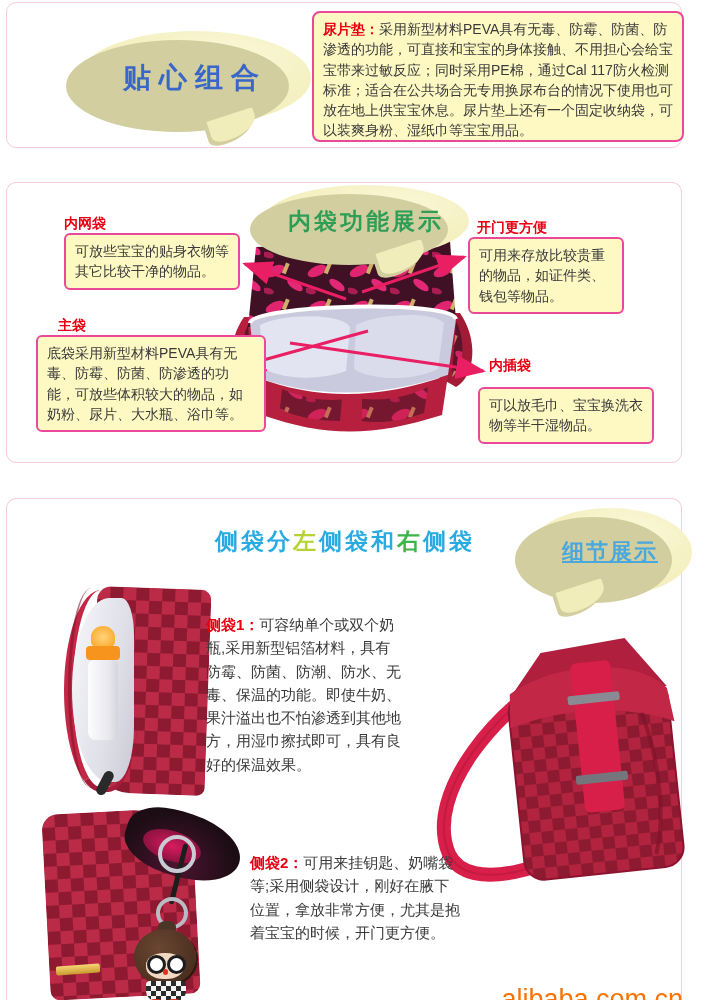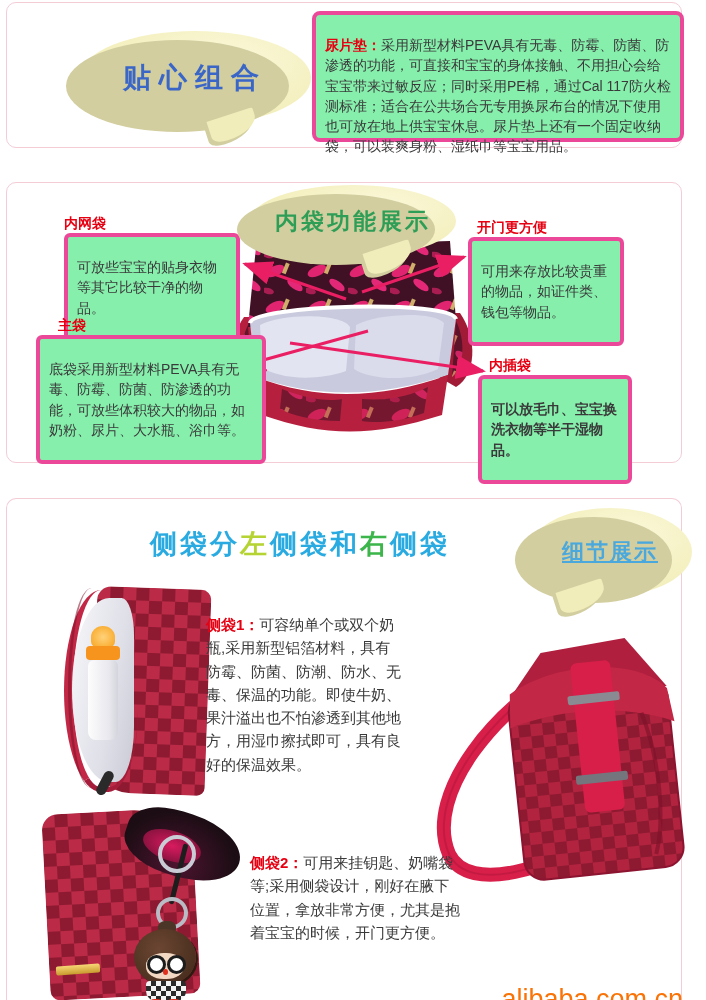--- a/index.html
+++ b/index.html
@@ -34,53 +34,53 @@
   .bubble::after{ 
     content:"";position:absolute;bottom:-13px;left:56%;
     width:48px;height:24px;background:#f1edba;
     border-radius:0 10% 90% 40%;transform:rotate(-18deg);
     box-shadow:-4px 3px 0 #d2ce9f;
   }
   .bubble .bubble-text{font-weight:bold;white-space:nowrap;}
 
   #bubble1{left:72px;top:28px;width:232px;height:94px;}
   #bubble1 .bubble-text{font-size:28px;color:#3a66c8;letter-spacing:8px;}
-  #bubble2{left:250px;top:185px;width:206px;height:72px;}
+  #bubble2{left:263px;top:185px;width:206px;height:72px;}
   #bubble2 .bubble-text{font-size:23px;color:#2e9e57;letter-spacing:3px;}
   #bubble3{left:528px;top:508px;width:164px;height:88px;}
   #bubble3 .bubble-text{font-size:22px;color:#4aa8dd;letter-spacing:2px;text-decoration:underline;}
   #bubble3::after{left:18%;}
 
   
   .notebox{
-    position:absolute;background:#86efac;
-    border:4px solid #ec4899;border-radius:6px;
-    padding:20px 9px;box-sizing:border-box;
+    position:absolute;background:#fef9c3;
+    border:2px solid #ec4899;border-radius:6px;
+    padding:6px 9px;box-sizing:border-box;
     font-size:14px;line-height:1.45;color:#3a3a3a;
     z-index:3;
   }
   .red-label{color:#e60012;font-weight:bold;}
   .callout-label{
     position:absolute;font-size:14px;font-weight:bold;color:#e60012;z-index:3;white-space:nowrap;
   }
   #notebox1{left:305px;top:8px;width:372px;height:131px;border-radius:8px;}
 
   #lbl-mesh{left:64px;top:215px;}
   #box-mesh{left:64px;top:233px;width:176px;}
   #lbl-zip{left:477px;top:219px;}
   #box-zip{left:468px;top:237px;width:156px;}
   #lbl-main{left:58px;top:317px;}
   #box-main{left:36px;top:335px;width:230px;}
   #lbl-insert{left:489px;top:357px;}
-  #box-insert{left:478px;top:375px;width:154px;font-weight:bold;}
+  #box-insert{left:478px;top:387px;width:176px;}
 
   
   #s3-title{
     position:absolute;left:150px;top:526px;width:390px;
-    font-size:27px;font-weight:bold;letter-spacing:3px;z-index:2;white-space:nowrap;
+    text-align:center;font-size:23px;font-weight:bold;letter-spacing:3px;z-index:2;white-space:nowrap;
   }
   .tc-blue{color:#29abe2;}
   .tc-lime{color:#b5d433;}
   .tc-green{color:#3cb54a;}
 
   .body-par{position:absolute;font-size:15px;line-height:1.55;color:#3a3a3a;z-index:3;}
   #par-pocket1{left:206px;top:598px;width:198px;}
   #par-pocket2{left:250px;top:836px;width:210px;}
 
   #watermark{

